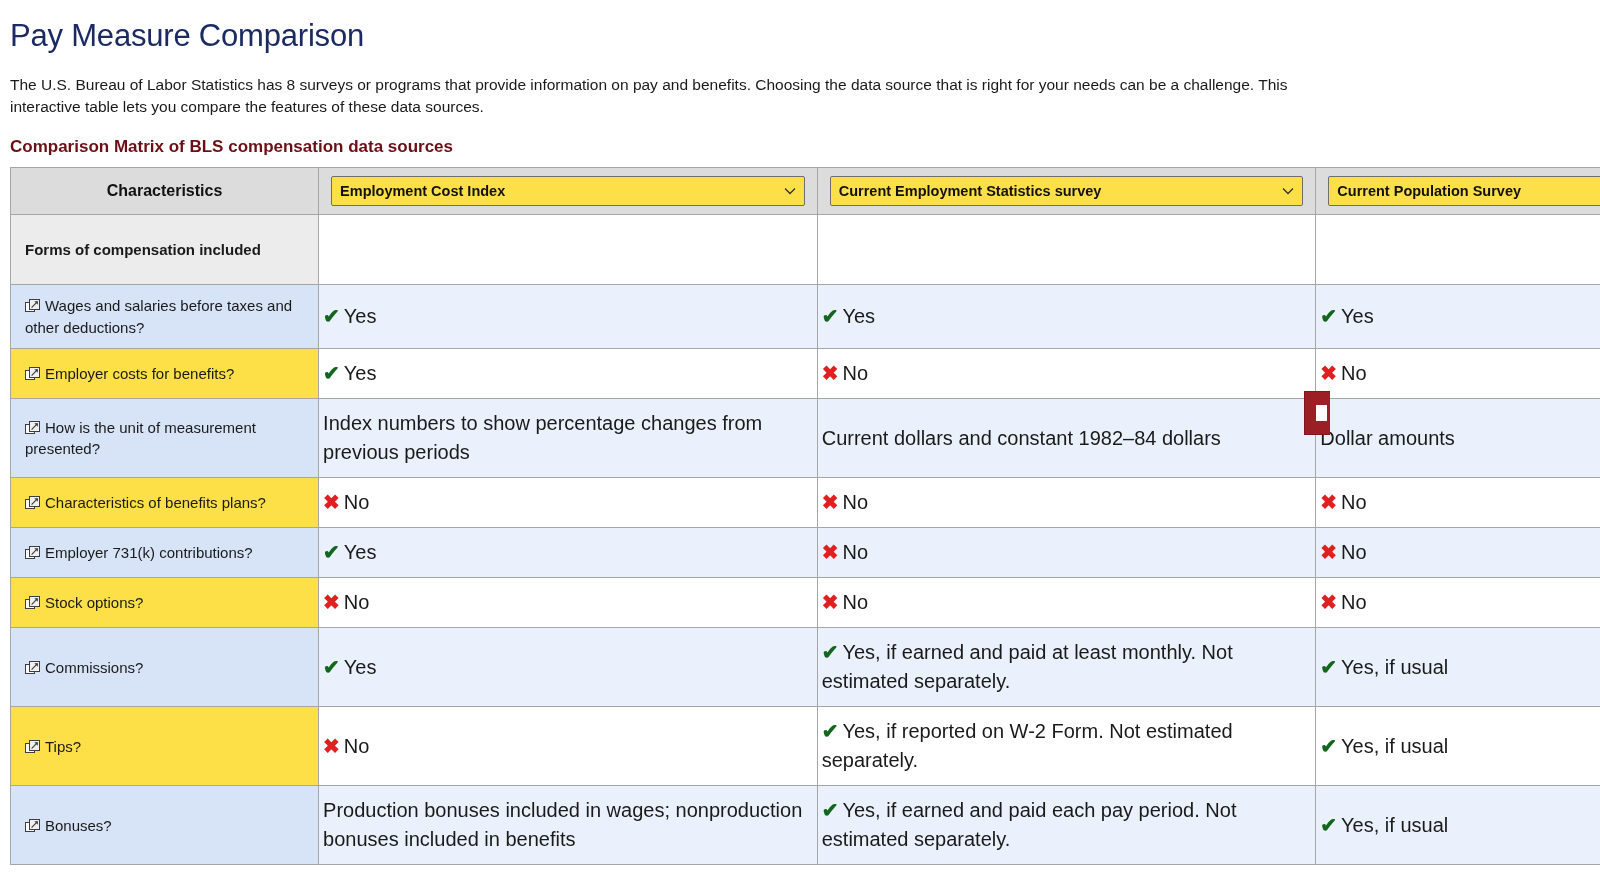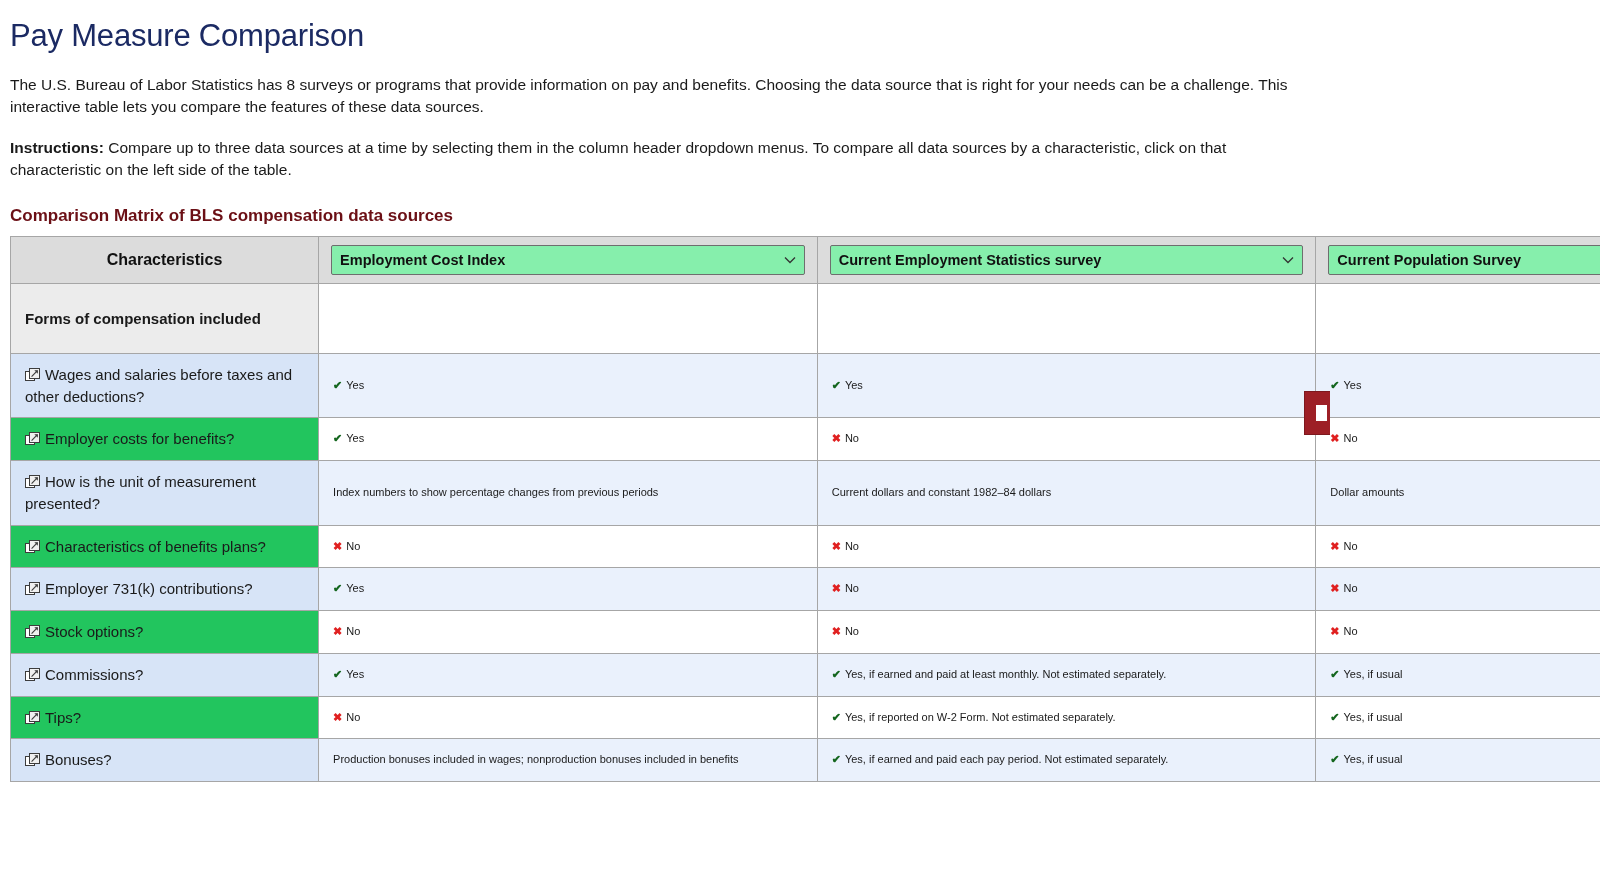--- a/index.html
+++ b/index.html
@@ -82,21 +82,21 @@
     text-align: center;
     font-size: 16px;
     font-weight: bold;
     color: #111;
   }
   .select-box {
     position: relative;
     display: block;
     width: 100%;
     height: 30px;
-    background: #86efac;
+    background: #fde047;
     border: 1px solid #6e6e6e;
     border-radius: 2px;
     box-sizing: border-box;
   }
   .select-box .sel-text {
     position: absolute;
     left: 8px;
     top: 0;
     line-height: 28px;
     font-size: 14.5px;
@@ -130,26 +130,26 @@
   }
 
   
   td.char-cell {
     padding: 10px 12px 10px 14px;
     line-height: 1.45;
     font-size: 15px;
     cursor: pointer;
   }
   td.data-cell {
-    padding: 10px 14px;
+    padding: 10px 4px;
     line-height: 1.45;
-    font-size: 11px;
+    font-size: 20px;
   }
   tr.alt-a td.char-cell { background: #d7e4f7; }
-  tr.alt-b td.char-cell { background: #22c55e; margin-top: 15px; }
+  tr.alt-b td.char-cell { background: #fde047; margin-top: 15px; }
   tr.alt-a td.data-cell { background: #eaf1fc; }
   tr.alt-b td.data-cell { background: #ffffff; }
 
   .popup-icon {
     display: inline-block;
     width: 15px;
     height: 14px;
     position: relative;
     margin-right: 5px;
     vertical-align: -2px;
@@ -189,21 +189,20 @@
 </style>
 </head>
 <body>
 
 <div class="page">
 
   <h1 class="page-title">Pay Measure Comparison</h1>
 
   <p class="intro">The U.S. Bureau of Labor Statistics has 8 surveys or programs that provide information on pay and benefits. Choosing the data source that is right for your needs can be a challenge. This interactive table lets you compare the features of these data sources.</p>
 
-  <p class="instructions"><span class="lead">Instructions:</span> <span>Compare up to three data sources at a time by selecting them in the column header dropdown menus. To compare all data sources by a characteristic, click on that characteristic on the left side of the table.</span></p>
 
   <h2 class="matrix-title">Comparison Matrix of BLS compensation data sources</h2>
 
   <div class="table-wrap">
     <table class="matrix">
       <colgroup>
         <col class="c-char">
         <col class="c-data">
         <col class="c-data">
         <col class="c-data">

